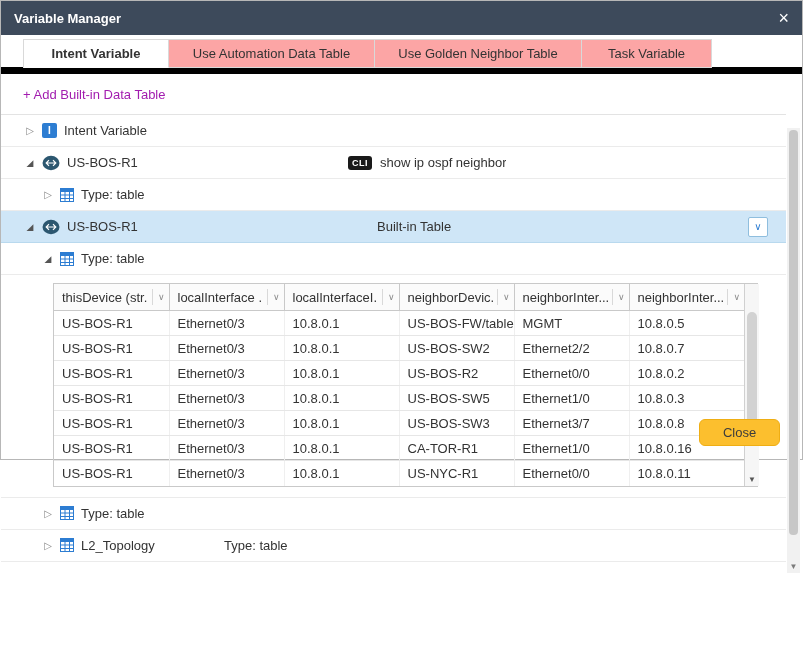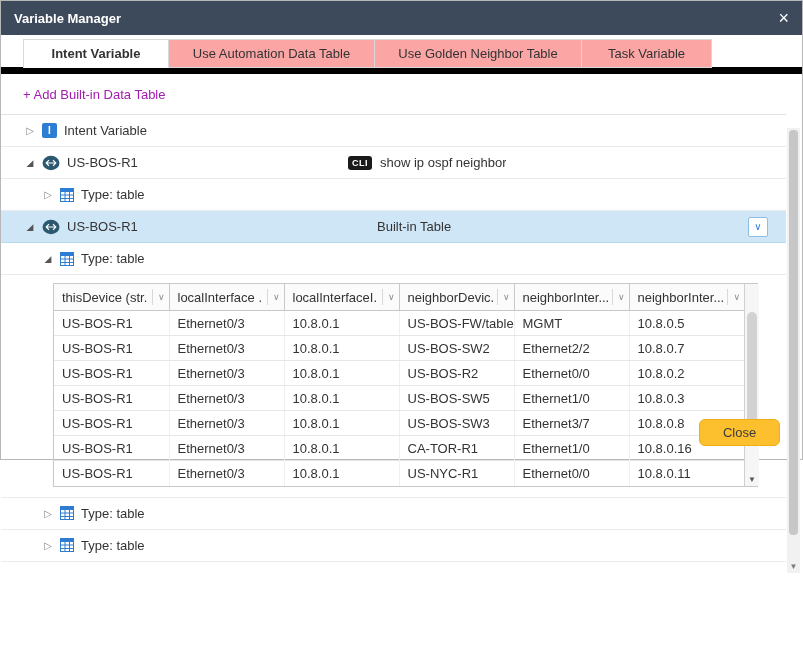--- a/index.html
+++ b/index.html
@@ -281,20 +281,21 @@
       <span class="node-icon">
         <svg width="14" height="14" viewBox="0 0 14 14">
             <rect x="0.5" y="0.5" width="13" height="13" fill="#fff" stroke="#2d7dd2"></rect>
             <rect x="0.5" y="0.5" width="13" height="3.5" fill="#2d7dd2"></rect>
             <line x1="0.5" y1="7" x2="13.5" y2="7" stroke="#2d7dd2"></line>
             <line x1="0.5" y1="10.5" x2="13.5" y2="10.5" stroke="#2d7dd2"></line>
             <line x1="5" y1="4" x2="5" y2="13.5" stroke="#2d7dd2"></line>
             <line x1="9.5" y1="4" x2="9.5" y2="13.5" stroke="#2d7dd2"></line>
           </svg>
       </span>
+      <span class="lbl w-tbl">L2_Topology</span>
       <span class="lbl">Type: table</span>
     </div>
 
   </div>
 
   
   <div class="outer-scroll">
     <div class="outer-thumb"></div>
     <div class="outer-down">▼</div>
   </div>

